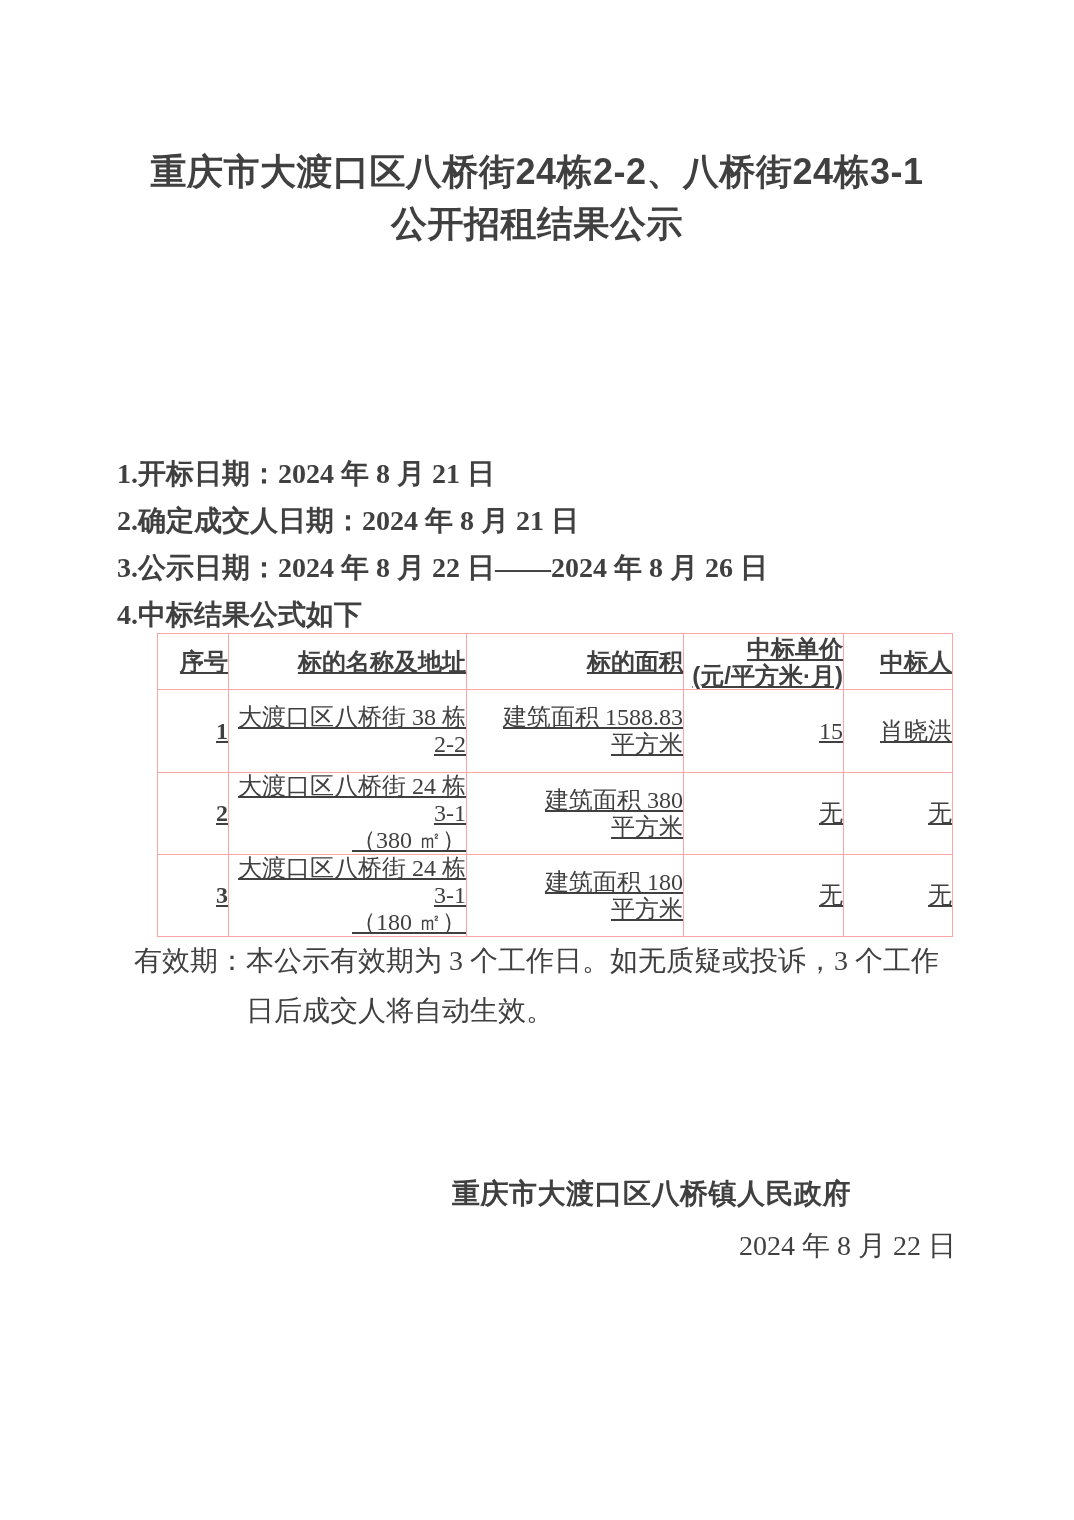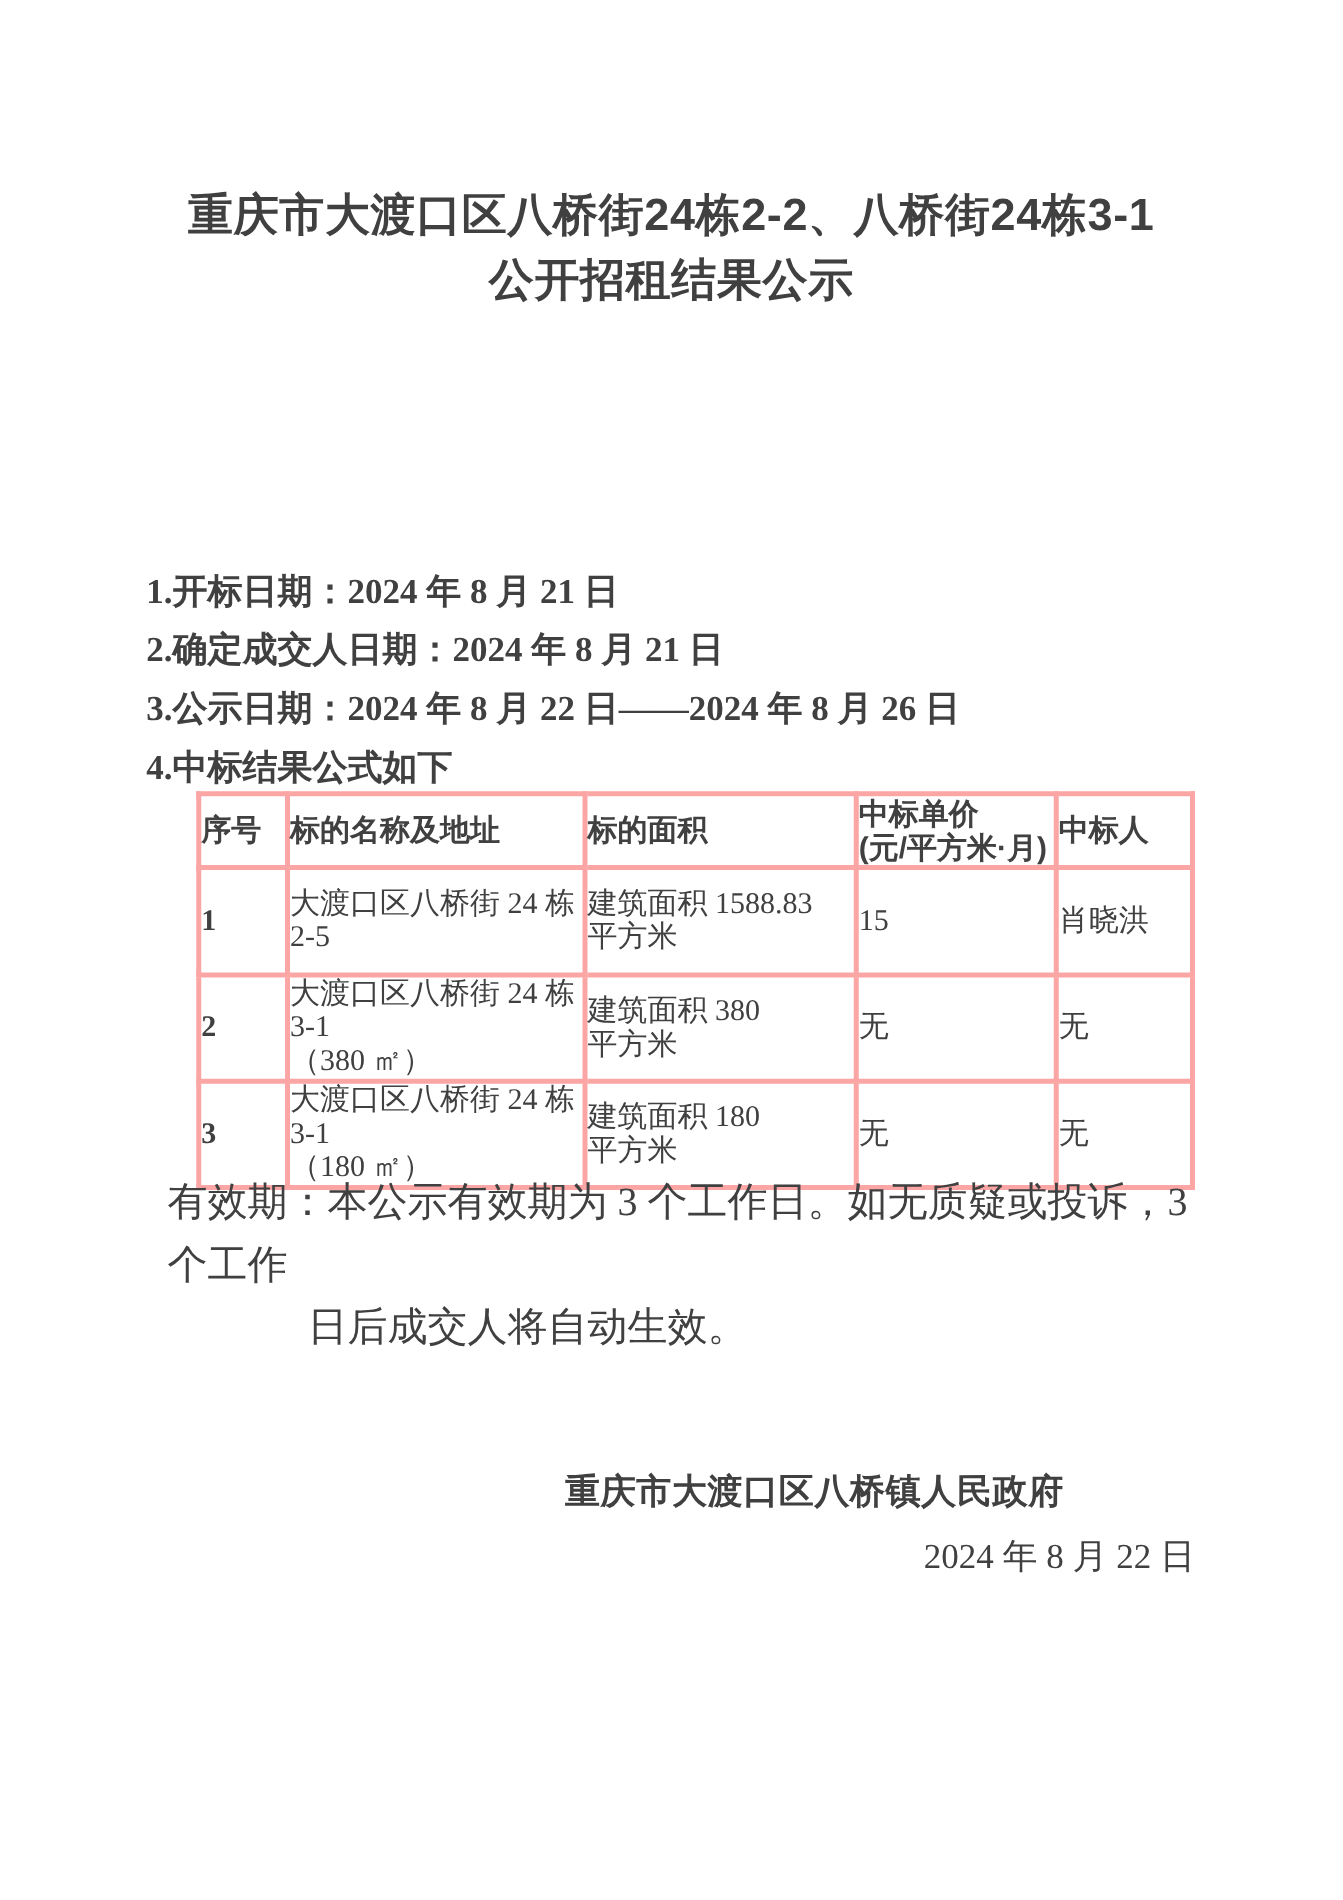--- a/index.html
+++ b/index.html
@@ -43,46 +43,47 @@
     width: 795px;
     border-collapse: collapse;
     table-layout: fixed;
   }
   .results-table col.c-no     { width: 71px; }
   .results-table col.c-name   { width: 238px; }
   .results-table col.c-area   { width: 217px; }
   .results-table col.c-price  { width: 160px; }
   .results-table col.c-winner { width: 109px; }
   .results-table th, .results-table td {
-    border: 4px solid #fca5a5;
-    text-align: left;
+    border: 1px solid #fca5a5;
+    text-align: right;
     vertical-align: middle;
     white-space: pre-line;
     padding: 0;
+    text-decoration: underline;
   }
   .results-table th {
     font-family: "Liberation Sans", "DejaVu Sans", sans-serif;
     font-weight: 700;
     font-size: 24px;
     line-height: 27px;
     height: 55px;
   }
   .results-table td {
     font-size: 24px;
     line-height: 27px;
   }
   .results-table tr.r1 td { height: 82px; }
   .results-table tr.r2 td { height: 54px; }
   .results-table tr.r3 td { height: 56px; }
   .results-table td.cell-no { font-weight: 700; }
   .validity {
     position: absolute;
     top: 936px;
     left: 134px;
-    font-size: 32px;
+    font-size: 28px;
     line-height: 50px;
     width: 830px;
   }
   .validity .cont-line { padding-left: 112px; }
   .phone-line {
     position: absolute;
     top: 1029px;
     left: 134px;
     font-size: 28px;
     line-height: 50px;
@@ -141,21 +142,21 @@
       <tr>
         <th>序号</th>
         <th>标的名称及地址</th>
         <th>标的面积</th>
         <th>中标单价
 (元/平方米·月)</th>
         <th>中标人</th>
       </tr>
       <tr class="r1">
         <td class="cell-no">1</td>
-        <td>大渡口区八桥街 24 栋 2-5</td>
+        <td>大渡口区八桥街 38 栋 2-2</td>
         <td>建筑面积 1588.83
 平方米</td>
         <td>15</td>
         <td>肖晓洪</td>
       </tr>
       <tr class="r2">
         <td class="cell-no">2</td>
         <td>大渡口区八桥街 24 栋 3-1
 （380 ㎡）</td>
         <td>建筑面积 380

